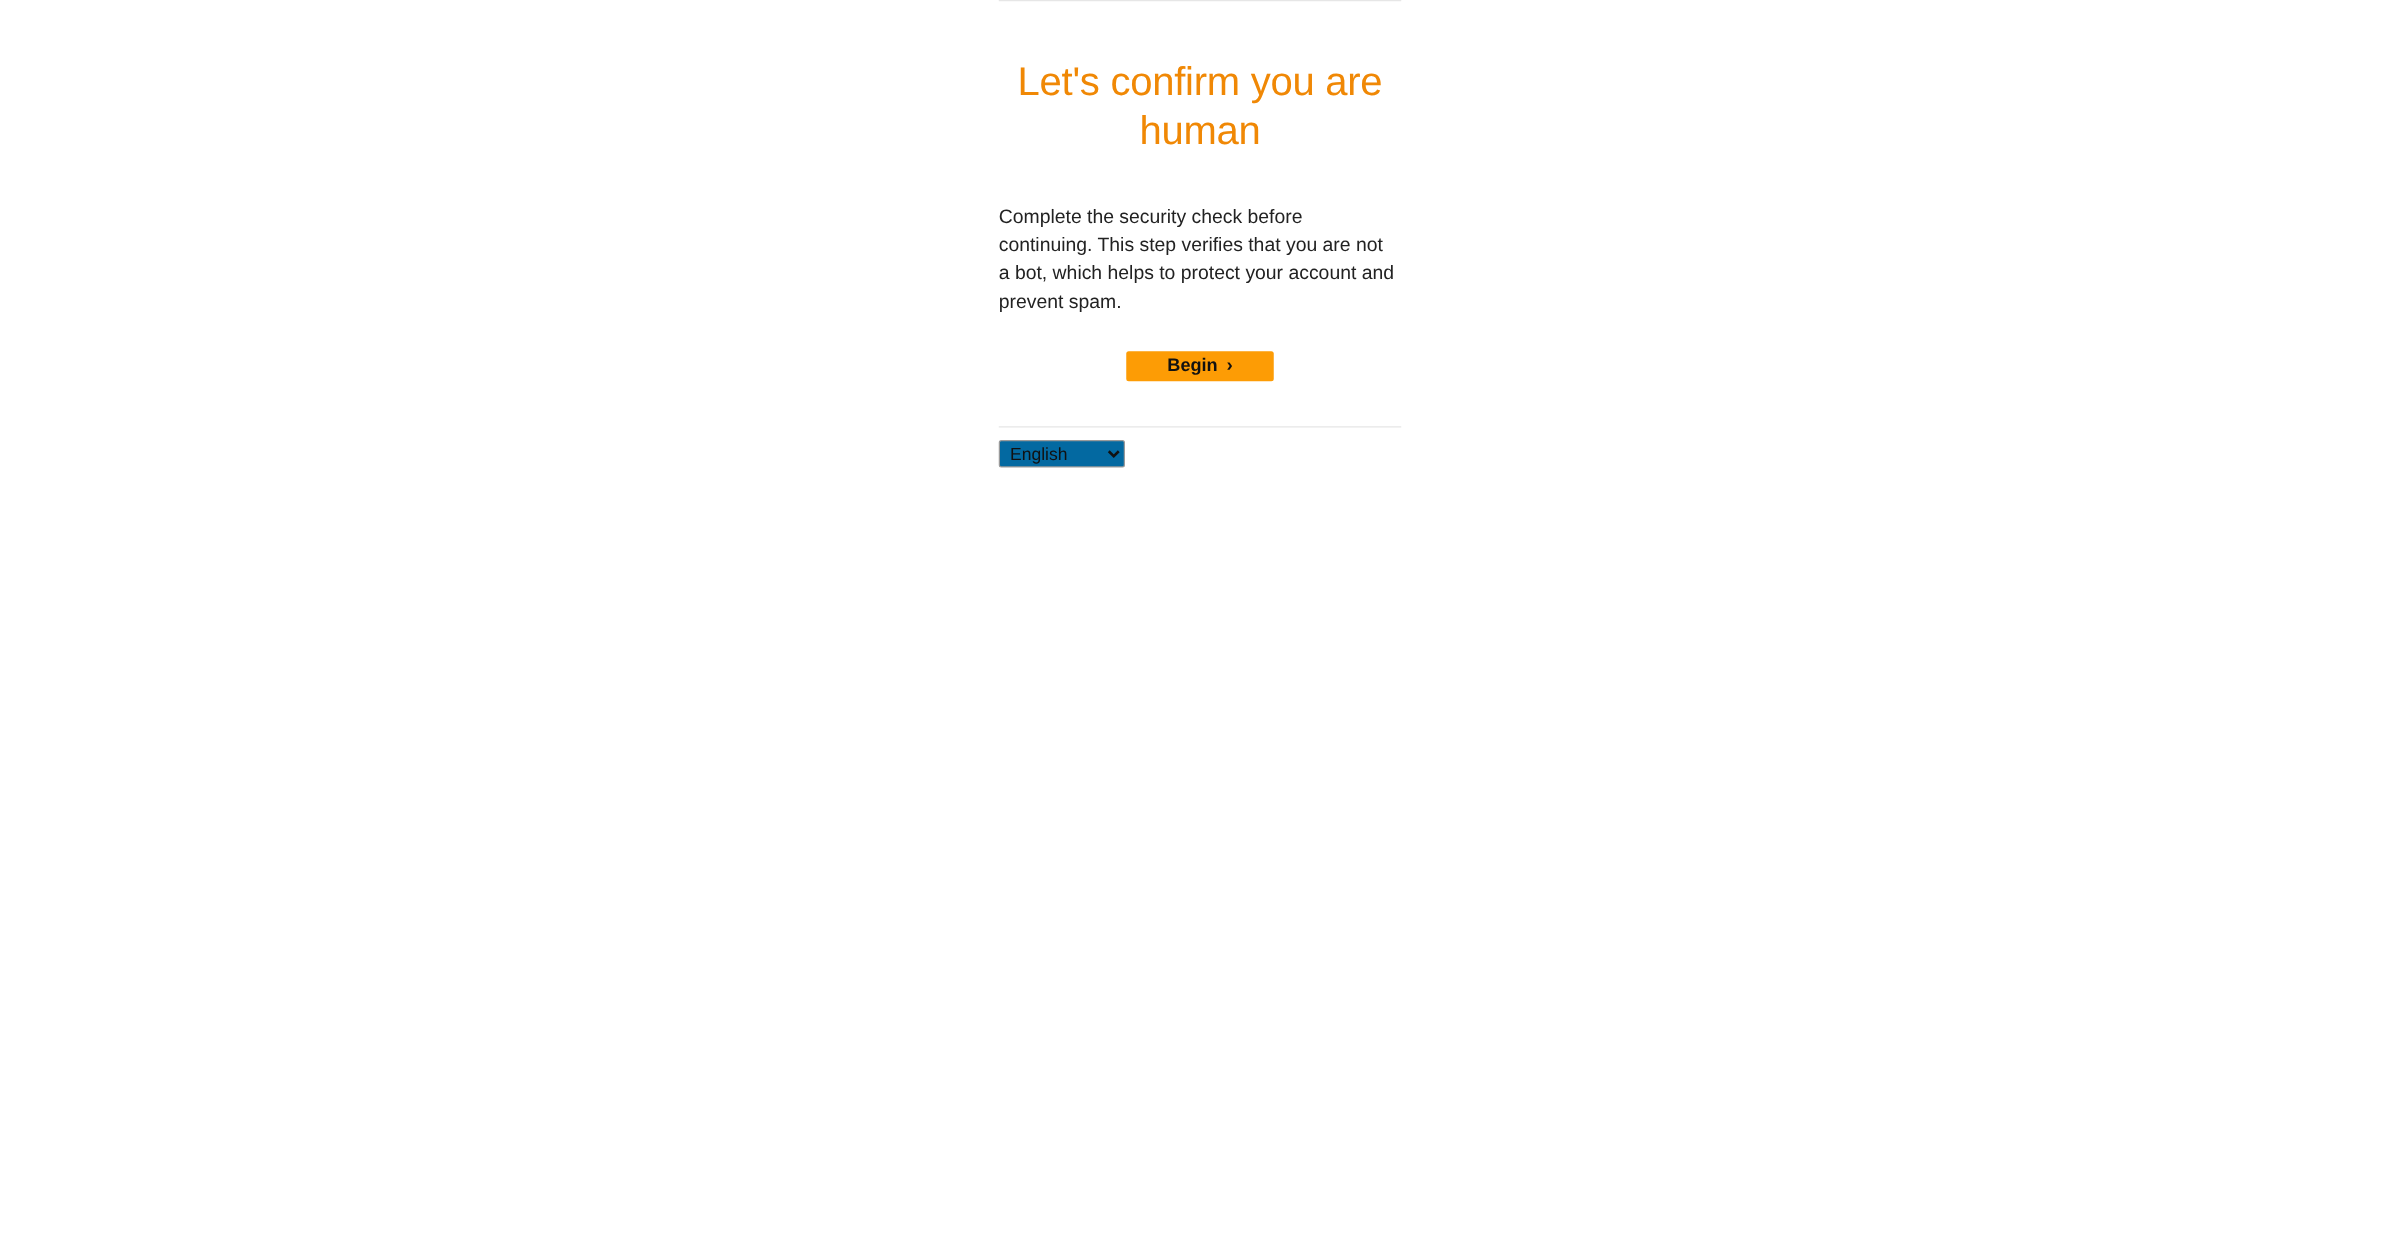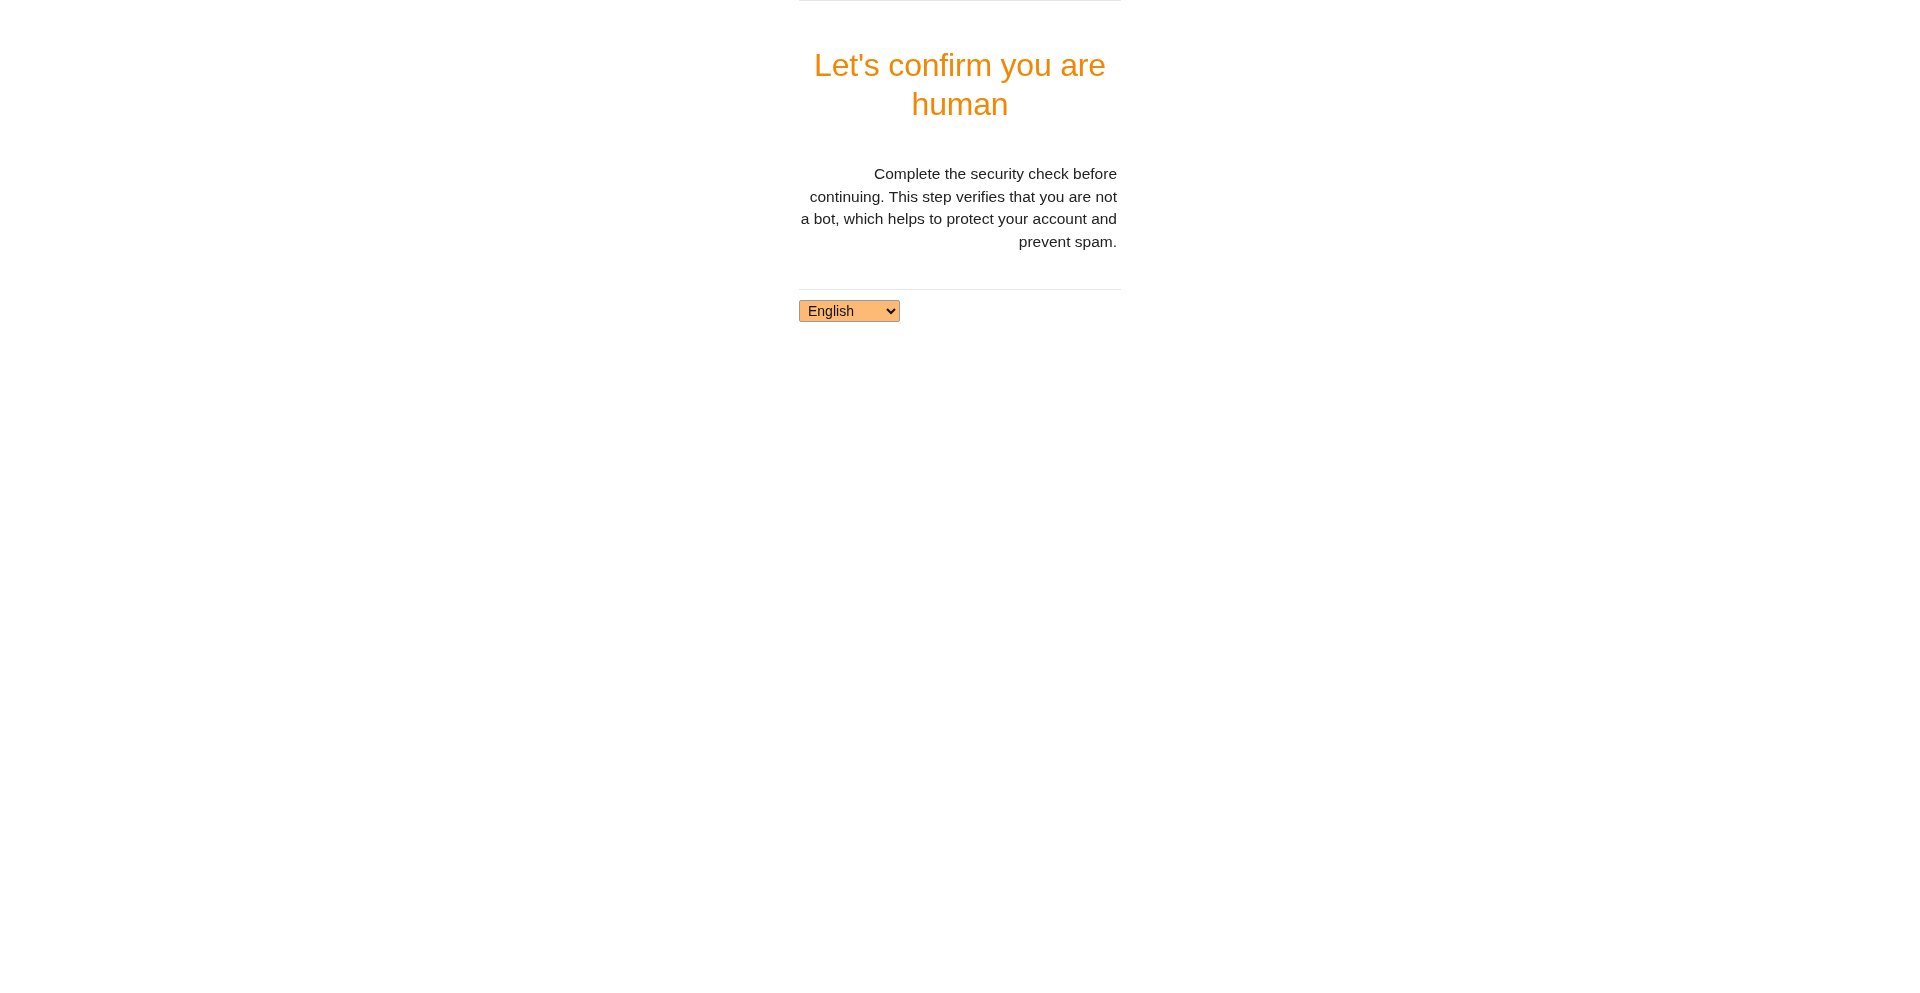--- a/index.html
+++ b/index.html
@@ -49,21 +49,21 @@
     padding-top: 45px;
     letter-spacing: -0.2px;
   }
 
   .description {
     margin: 0;
     padding: 0;
     font-size: 15.5px;
     line-height: 22.5px;
     color: #222222;
-    text-align: right;
+    text-align: left;
     width: 318px;
     margin-top: 39px;
   }
 
   .begin-row {
     margin-top: 28px;
     display: flex;
     justify-content: center;
   }
 
@@ -106,36 +106,42 @@
   }
 
   .lang-select {
     font-family: "Liberation Sans", sans-serif;
     font-size: 14px;
     color: #111111;
     height: 22px;
     padding: 1px 4px;
     border: 1px solid #9a9a9a;
     border-radius: 2px;
-    background: #fdba74;
+    background: #0369a1;
     width: 101px;
   }
 </style>
 </head>
 <body>
 
 <div class="page">
   <div class="challenge">
 
     <div class="top-rule"></div>
 
     <h1 class="title">Let's confirm you are human</h1>
 
     <p class="description">Complete the security check before continuing. This step verifies that you are not a bot, which helps to protect your account and prevent spam.</p>
 
+    <div class="begin-row">
+      <button class="begin-button">
+        <span>Begin</span>
+        <span class="chev">›</span>
+      </button>
+    </div>
 
     <div class="bottom-rule"></div>
 
     <div class="lang-row">
       <select class="lang-select"><option value="English">English</option><option value="Deutsch">Deutsch</option><option value="Español">Español</option><option value="Français">Français</option><option value="Italiano">Italiano</option><option value="Português">Português</option><option value="日本語">日本語</option><option value="中文">中文</option></select>
     </div>
 
   </div>
 </div>
 

